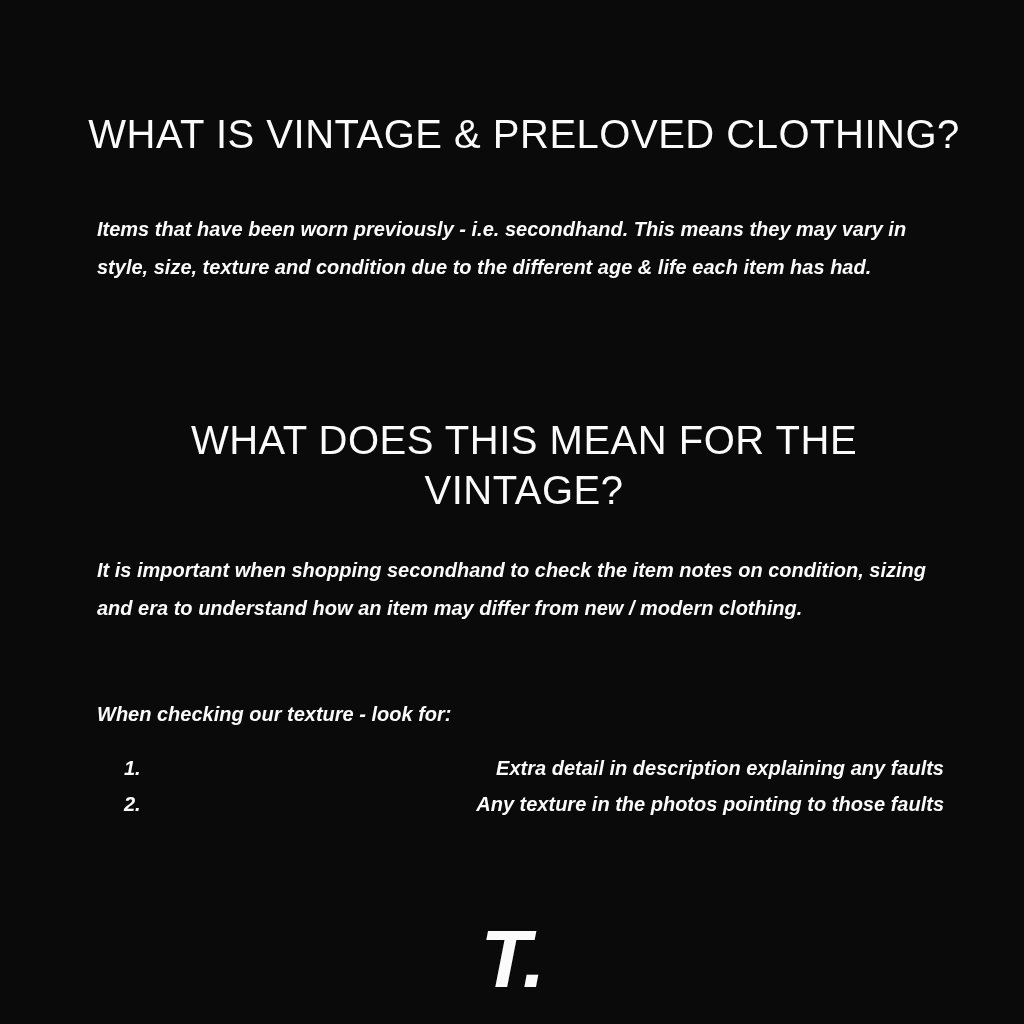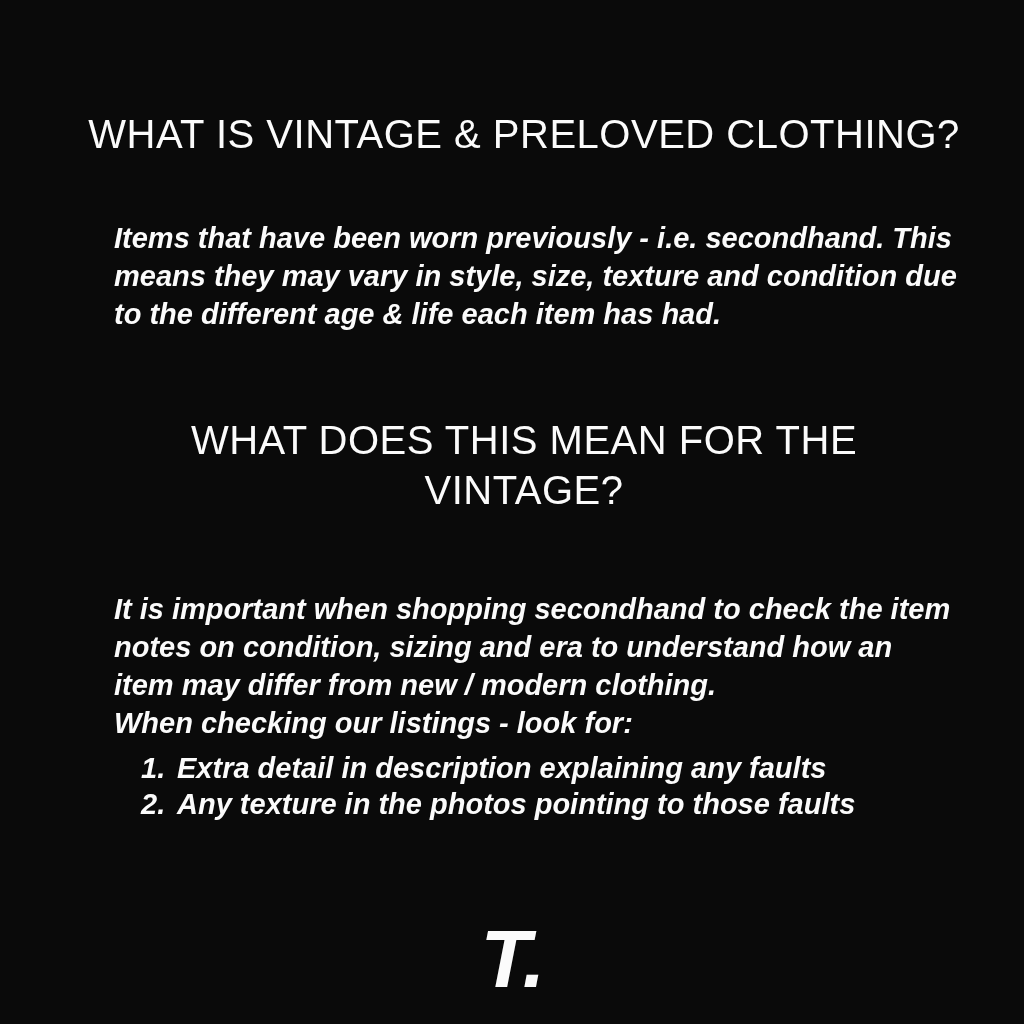--- a/index.html
+++ b/index.html
@@ -37,34 +37,33 @@
     top: 382px;
     left: 0;
     width: 1024px;
   }
   .heading-line {
     display: block;
   }
   .body-text {
     font-style: italic;
     font-weight: bold;
-    font-size: 29px;
+    font-size: 20px;
     line-height: 38px;
     letter-spacing: 0px;
-    margin-left: 17px;
   }
   .para-1 {
     position: absolute;
     top: 190px;
     left: 97px;
     width: 845px;
   }
   .para-2 {
     position: absolute;
-    top: 561px;
+    top: 531px;
     left: 97px;
     width: 845px;
   }
   .lead-in {
     position: absolute;
     top: 675px;
     left: 97px;
     width: 845px;
   }
   .numbered-list {
@@ -77,20 +76,21 @@
     display: flex;
     align-items: baseline;
     margin-bottom: 0px;
     line-height: 36px;
   }
   .list-number {
     flex: 0 0 36px;
   }
   .list-text {
     flex: 1;
+    text-align: right;
   }
   .logo {
     position: absolute;
     top: 918px;
     left: 0;
     width: 1024px;
     text-align: center;
     font-weight: 800;
     font-style: italic;
     font-size: 82px;
@@ -107,21 +107,21 @@
 
   <p class="body-text para-1">Items that have been worn previously - i.e. secondhand. This means they may vary in style, size, texture and condition due to the different age &amp; life each item has had.</p>
 
   <h2 class="heading heading-2">
     <span class="heading-line">WHAT DOES THIS MEAN FOR THE</span>
     <span class="heading-line">VINTAGE?</span>
   </h2>
 
   <p class="body-text para-2">It is important when shopping secondhand to check the item notes on condition, sizing and era to understand how an item may differ from new / modern clothing.</p>
 
-  <p class="body-text lead-in">When checking our listings - look for:</p>
+  <p class="body-text lead-in">When checking our texture - look for:</p>
 
   <div class="body-text numbered-list">
     <div class="list-row">
       <span class="list-number">1.</span>
       <span class="list-text">Extra detail in description explaining any faults</span>
     </div>
     <div class="list-row">
       <span class="list-number">2.</span>
       <span class="list-text">Any texture in the photos pointing to those faults</span>
     </div>

